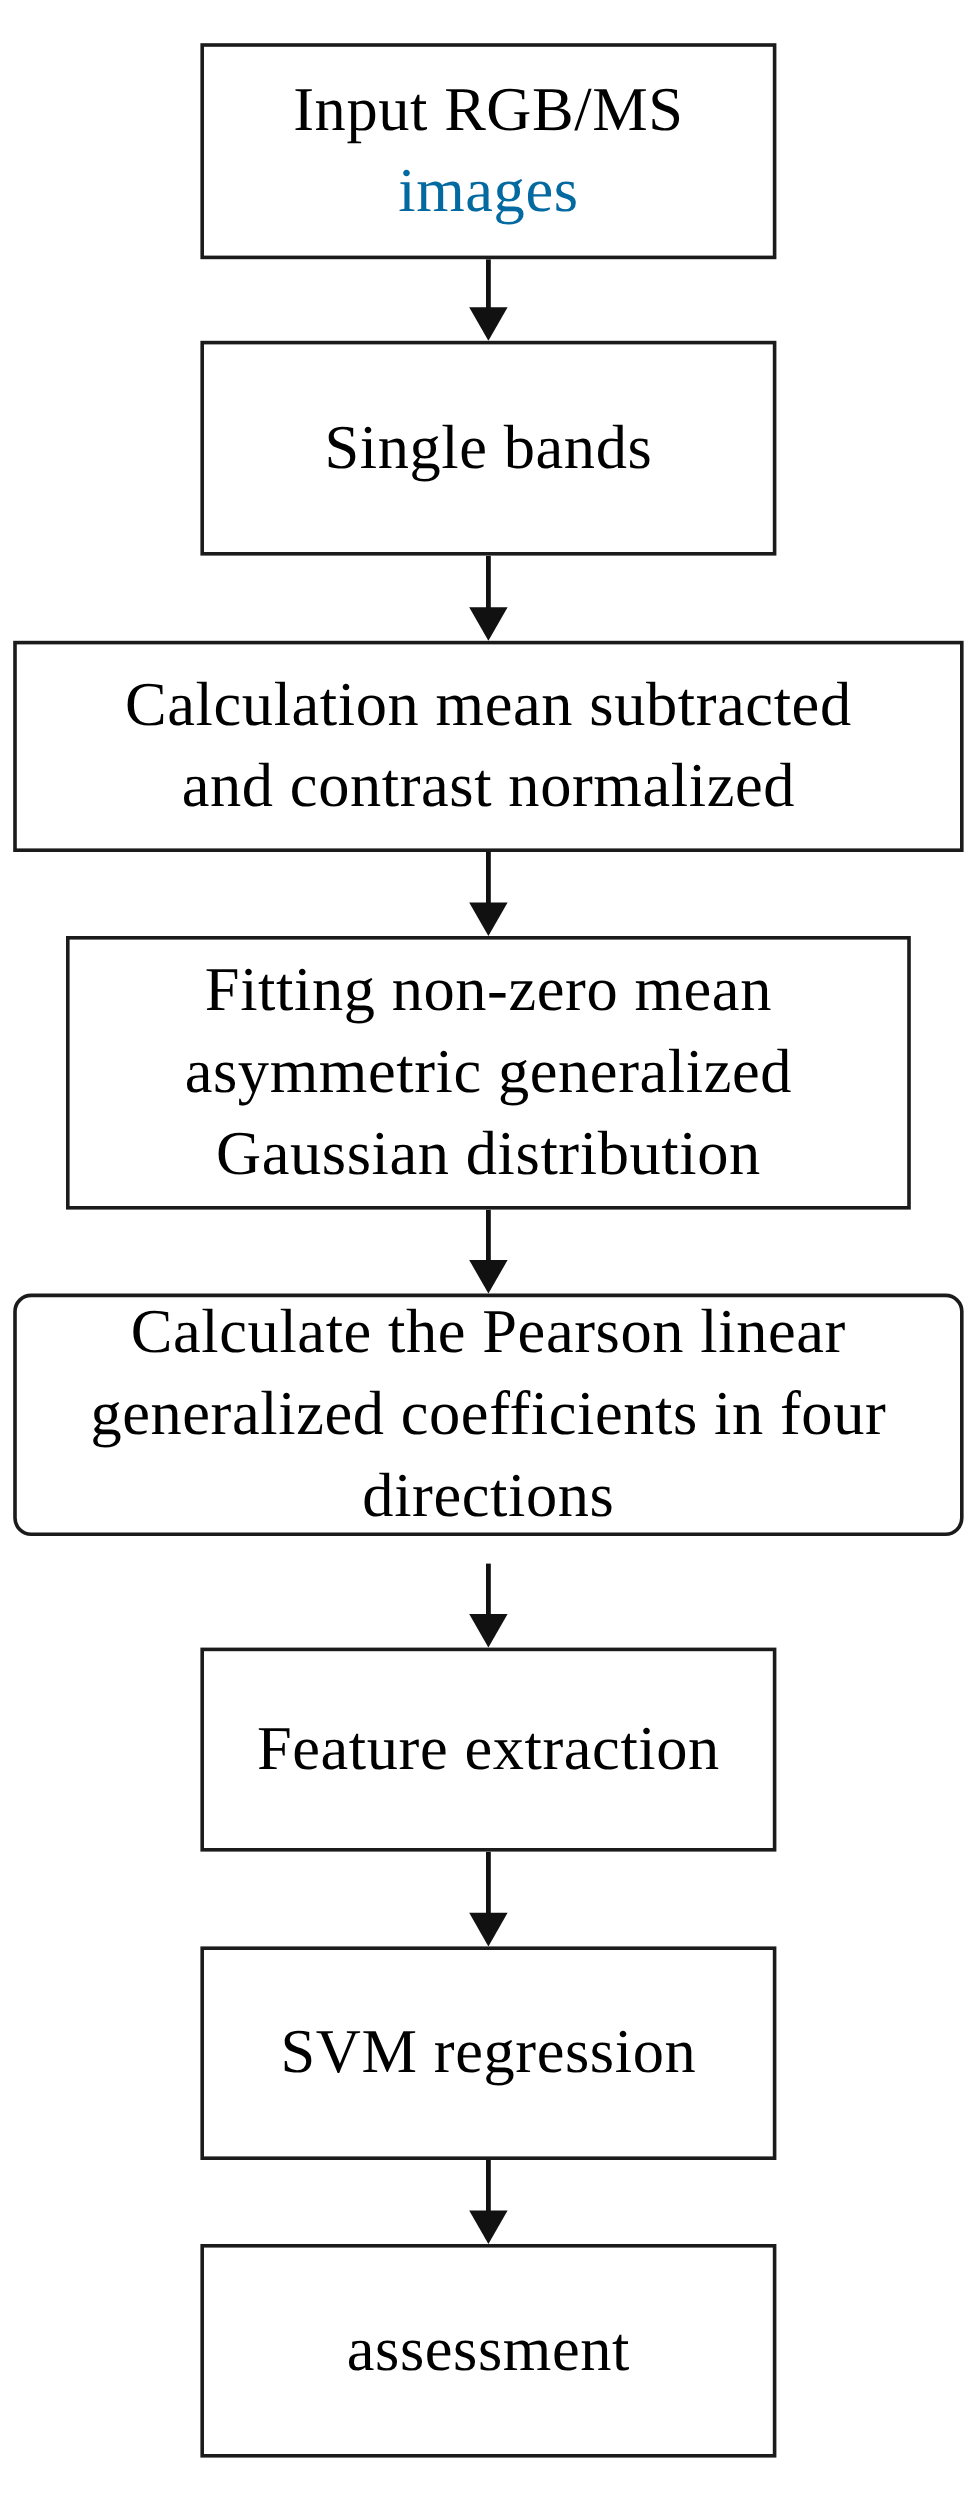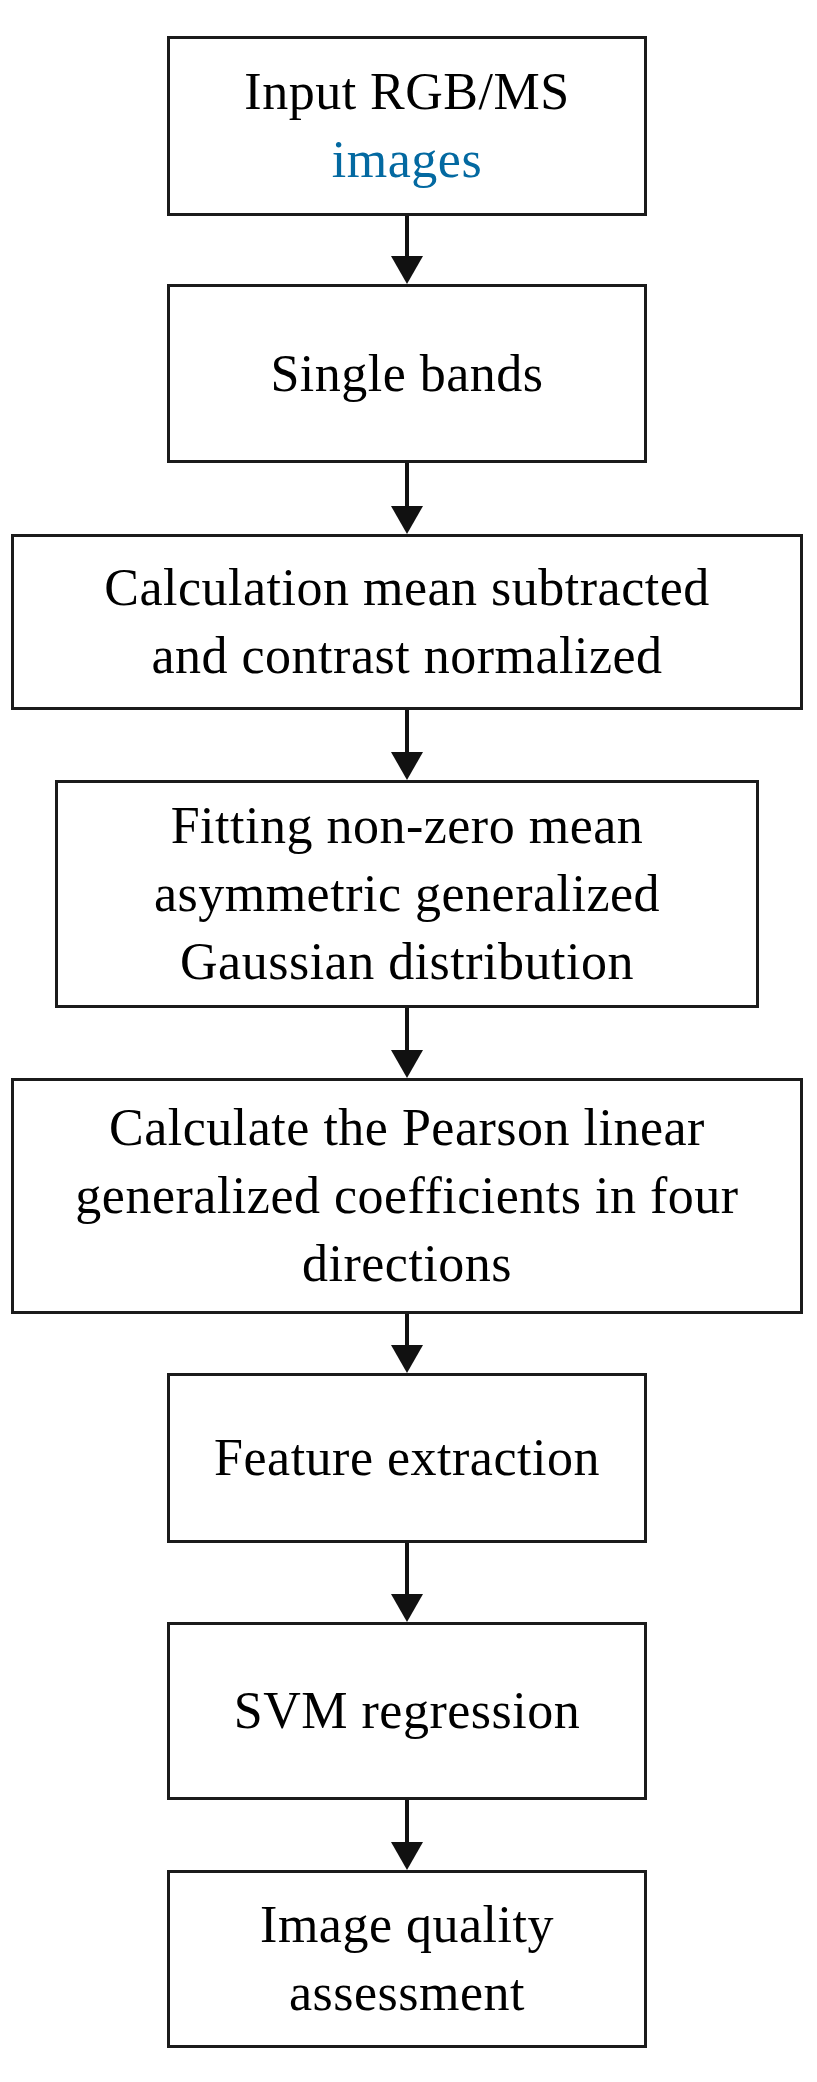--- a/index.html
+++ b/index.html
@@ -73,29 +73,28 @@
       </div>
       <div class="node" style="top: 534px; height: 176px; left: 11px; width: 792px; border-color: rgb(27, 27, 27); background: rgb(255, 255, 255);">
         <div class="line" style="color: rgb(0, 0, 0);">Calculation mean subtracted</div>
         <div class="line" style="color: rgb(0, 0, 0);">and contrast normalized</div>
       </div>
       <div class="node" style="top: 780px; height: 228px; left: 11px; width: 704px; border-color: rgb(27, 27, 27); background: rgb(255, 255, 255); margin-left: 44px;">
         <div class="line" style="color: rgb(0, 0, 0);">Fitting non-zero mean</div>
         <div class="line" style="color: rgb(0, 0, 0);">asymmetric generalized</div>
         <div class="line" style="color: rgb(0, 0, 0);">Gaussian distribution</div>
       </div>
-      <div class="node" style="top: 1078px; height: 236px; left: 11px; width: 792px; border-color: rgb(27, 27, 27); background: rgb(255, 255, 255);">
+      <div class="node" style="top: 1078px; height: 202px; left: 11px; width: 792px; border-color: rgb(27, 27, 27); background: rgb(255, 255, 255); border-radius: 15px;">
         <div class="line" style="color: rgb(0, 0, 0);">Calculate the Pearson linear</div>
         <div class="line" style="color: rgb(0, 0, 0);">generalized coefficients in four</div>
         <div class="line" style="color: rgb(0, 0, 0);">directions</div>
       </div>
       <div class="node" style="top: 1373px; height: 170px; left: 167px; width: 480px; border-color: rgb(27, 27, 27); background: rgb(255, 255, 255);">
         <div class="line" style="color: rgb(0, 0, 0);">Feature extraction</div>
       </div>
       <div class="node" style="top: 1622px; height: 178px; left: 167px; width: 480px; border-color: rgb(27, 27, 27); background: rgb(255, 255, 255);">
         <div class="line" style="color: rgb(0, 0, 0);">SVM regression</div>
       </div>
       <div class="node" style="top: 1870px; height: 178px; left: 167px; width: 480px; border-color: rgb(27, 27, 27); background: rgb(255, 255, 255);">
-        <div class="line" style="color: rgb(0, 0, 0);">Image quality</div>
         <div class="line" style="color: rgb(0, 0, 0);">assessment</div>
       </div>
     </div>
 </div>
 
 </body></html>

